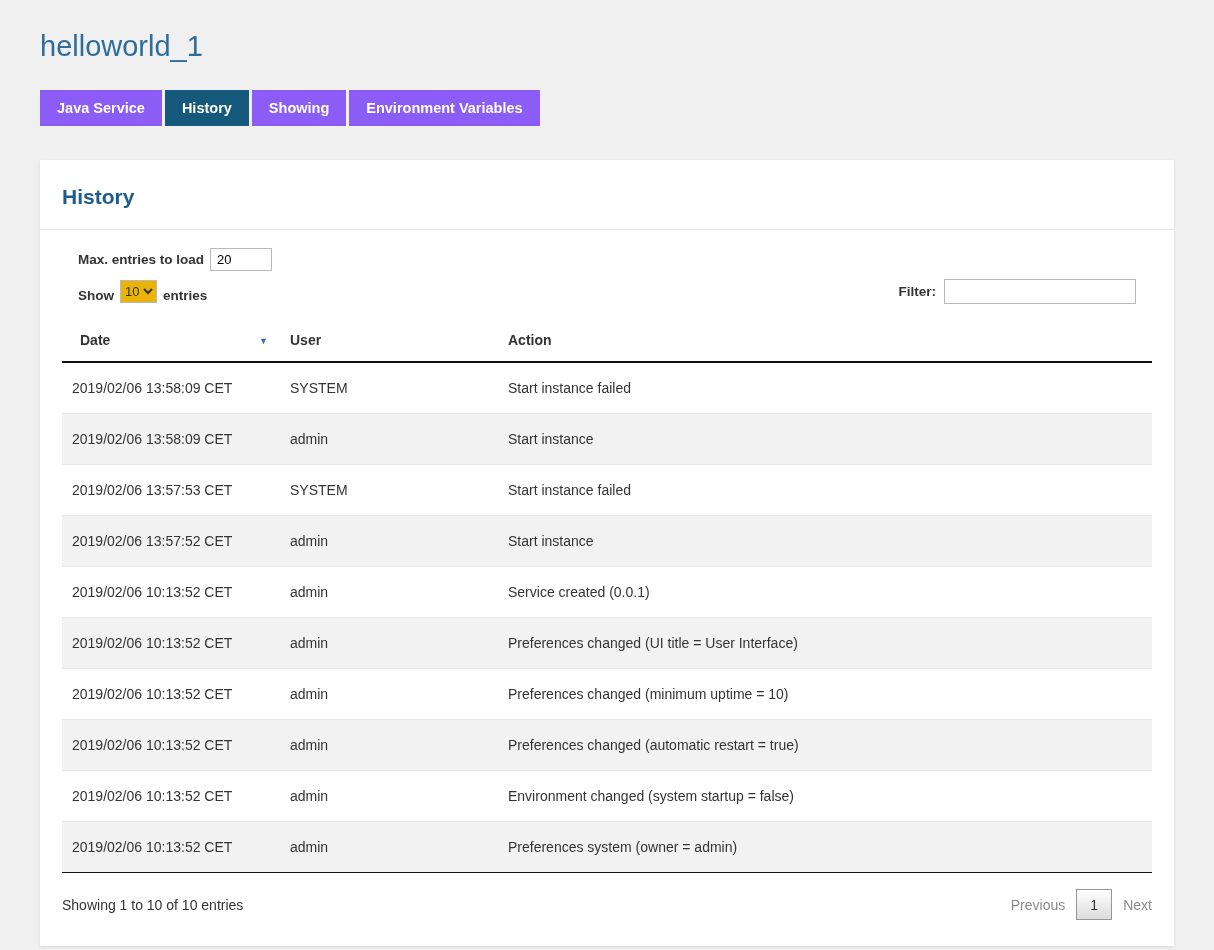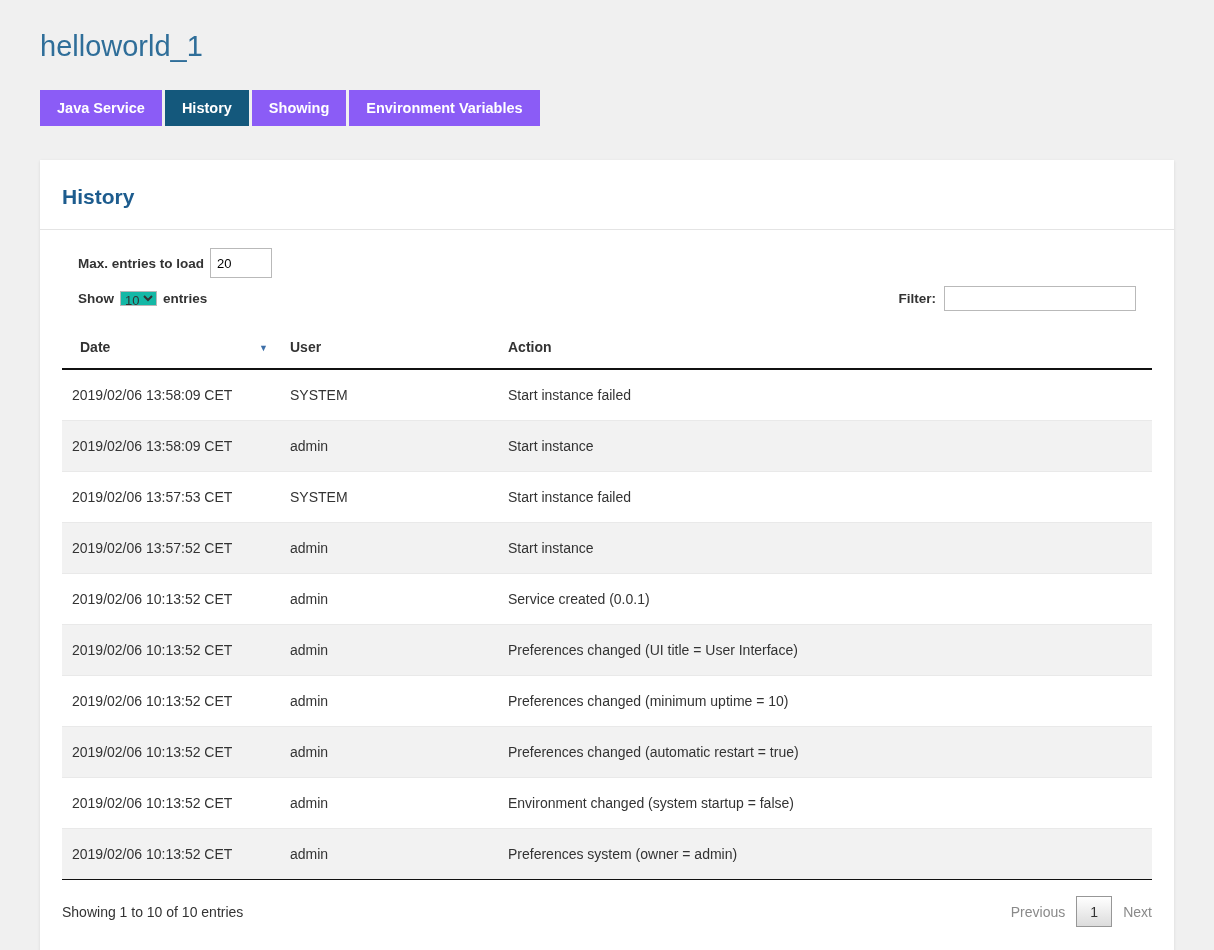--- a/index.html
+++ b/index.html
@@ -45,35 +45,35 @@
     font-weight: 700;
   }
 
   .controls { padding: 18px 38px 6px; }
   .max-row {
     display: flex; align-items: center; gap: 6px;
     margin-bottom: 8px;
     font-size: 13.5px; font-weight: 700; color: #333;
   }
   .max-row input {
-    width: 62px; height: 30px;
+    width: 62px; height: 23px;
     border: 1px solid #b9b9b9;
     padding: 2px 6px; font-size: 13px;
     font-family: "Liberation Sans", sans-serif;
   }
   .show-filter-row {
     display: flex; justify-content: space-between; align-items: center;
     font-size: 13.5px; font-weight: 700; color: #333;
     margin-bottom: 10px;
   }
   .show-entries { display: flex; align-items: flex-end; gap: 6px; }
   .show-entries select {
-    height: 15px; font-size: 13px;
+    height: 23px; font-size: 13px;
     border: 1px solid #b9b9b9;
-    background: #14b8a6; color: #333;
+    background: #eab308; color: #333;
     font-family: "Liberation Sans", sans-serif;
   }
   .filter { display: flex; align-items: center; }
   .filter input {
     width: 192px; height: 25px;
     border: 1px solid #b9b9b9;
     margin-left: 8px; padding: 2px 6px;
     font-size: 13px;
     font-family: "Liberation Sans", sans-serif;
   }

